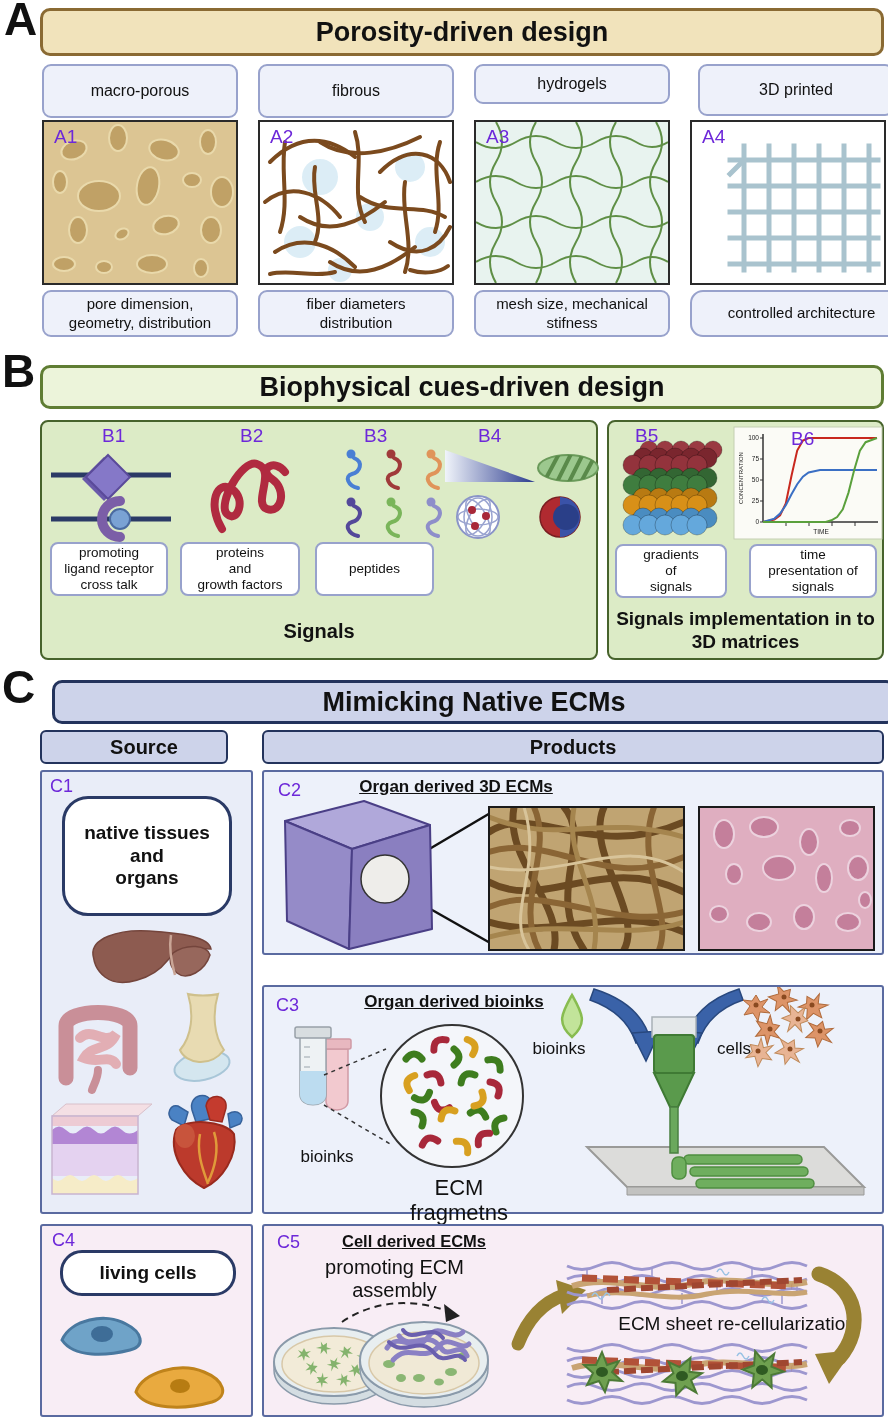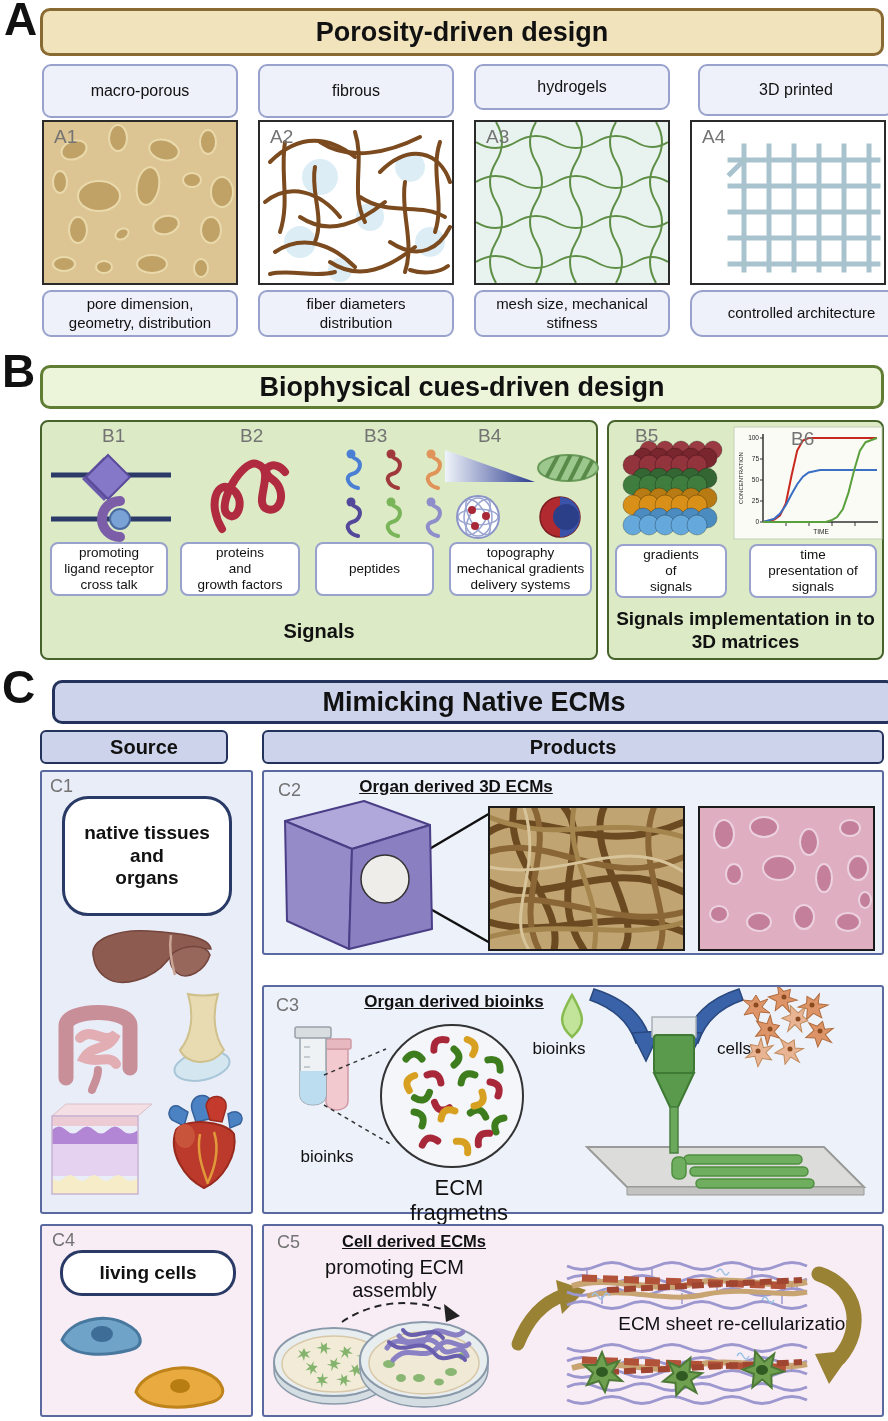--- a/index.html
+++ b/index.html
@@ -9,21 +9,21 @@
   .sec-letter{position:absolute;font-size:46px;font-weight:bold;line-height:1;}
   .sec-hdr{position:absolute;display:flex;align-items:center;justify-content:center;
            font-weight:bold;font-size:27px;border-radius:10px;box-sizing:border-box;}
   .hdrA{background:#f1e3bb;border:3px solid #8a6a33;}
   .hdrB{background:#ecf4da;border:3px solid #5f7d33;}
   .hdrC{background:#cdd3ea;border:3px solid #23335c;margin-left:12px;}
   .pill{position:absolute;display:flex;align-items:center;justify-content:center;
         background:#eef1fa;border:2px solid #98a2cc;border-radius:9px;
         font-size:16px;text-align:center;box-sizing:border-box;}
   .imgpanel{position:absolute;border:2px solid #2a2a2a;box-sizing:border-box;overflow:hidden;}
-  .pid{position:absolute;font-size:19px;color:#737373;z-index:5;}
+  .pid{position:absolute;font-size:19px;color:#6d28d9;z-index:5;}
   .cap{position:absolute;display:flex;align-items:center;justify-content:center;
        background:#eef1fa;border:2px solid #98a2cc;border-radius:9px;font-size:15px;
        line-height:1.25;text-align:center;white-space:pre-line;box-sizing:border-box;}
   .gpanel{position:absolute;background:#dcebc6;border:2.5px solid #47632c;border-radius:8px;box-sizing:border-box;}
   .wbox{position:absolute;display:flex;align-items:center;justify-content:center;
         background:#fff;border:2px solid #98a2cc;border-radius:8px;font-size:13.5px;
         line-height:1.2;text-align:center;white-space:pre-line;box-sizing:border-box;}
   .bfooter{position:absolute;font-weight:bold;font-size:20px;text-align:center;white-space:pre-line;}
   .cpanel{position:absolute;border:2.5px solid #5a6aa0;border-radius:3px;box-sizing:border-box;}
   .lavbg{background:#e9edf8;} .blubg{background:#edf1fa;} .pnkbg{background:#f8edf5;}
@@ -40,21 +40,21 @@
 </head>
 <body>
 
 <div id="fig">
 
   <div class="sec-letter" style="left:4px;top:-4px;">A</div>
   <div class="sec-hdr hdrA" style="left:40px;top:8px;width:844px;height:48px;">Porosity-driven design</div>
 
   <div class="pill" style="left:42px;top:64px;width:196px;height:54px;">macro-porous</div>
   <div class="pill" style="left:258px;top:64px;width:196px;height:54px;">fibrous</div>
-  <div class="pill" style="left:474px;top:64px;width:196px;height:46px;">hydrogels</div>
+  <div class="pill" style="left:474px;top:64px;width:196px;height:40px;">hydrogels</div>
   <div class="pill" style="left:690px;top:64px;width:196px;height:52px;margin-left:8px;">3D printed</div>
 
   <div class="imgpanel" style="left:42px;top:120px;width:196px;height:165px;">
     <div class="pid" style="left:10px;top:4px;">A1</div>
     <svg width="192" height="161" viewBox="0 0 192 161">
       <rect x="0" y="0" width="192" height="161" fill="#dcc593"></rect>
       <g fill="#c0a166" stroke="#e9d9ab" stroke-width="2">
         <ellipse cx="30" cy="28" rx="13" ry="9" transform="rotate(-20 30 28)"></ellipse>
         <ellipse cx="74" cy="16" rx="9" ry="13"></ellipse>
         <ellipse cx="120" cy="28" rx="15" ry="10" transform="rotate(15 120 28)"></ellipse>
@@ -242,23 +242,20 @@
       <circle cx="126" cy="77" r="13" fill="#2a3f88"></circle>
     </svg>
 
     <div class="wbox" style="left:8px;top:120px;width:118px;height:54px;">promoting
 ligand receptor
 cross talk</div>
     <div class="wbox" style="left:138px;top:120px;width:120px;height:54px;">proteins
 and
 growth factors</div>
     <div class="wbox" style="left:273px;top:120px;width:119px;height:54px;">peptides</div>
-    <div class="wbox" style="left:407px;top:120px;width:143px;height:54px;">topography
-mechanical gradients
-delivery systems</div>
     <div class="bfooter" style="left:0;top:198px;width:100%;">Signals</div>
   </div>
 
   <div class="gpanel" style="left:607px;top:420px;width:277px;height:240px;">
     <div class="pid" style="left:26px;top:3px;">B5</div>
     <div class="pid" style="left:182px;top:6px;">B6</div>
 
     <svg class="abs" style="left:4px;top:16px;" width="112" height="104" viewBox="0 0 112 104">
       <g stroke="rgba(0,0,0,0.25)" stroke-width="1">
         <g fill="#9a3a42">

